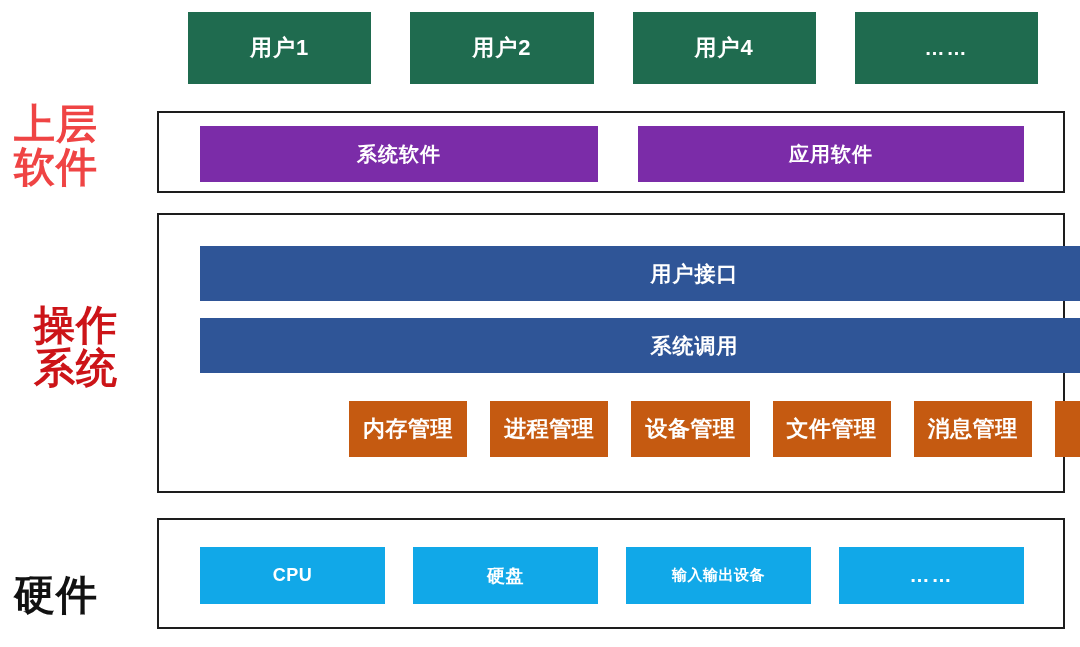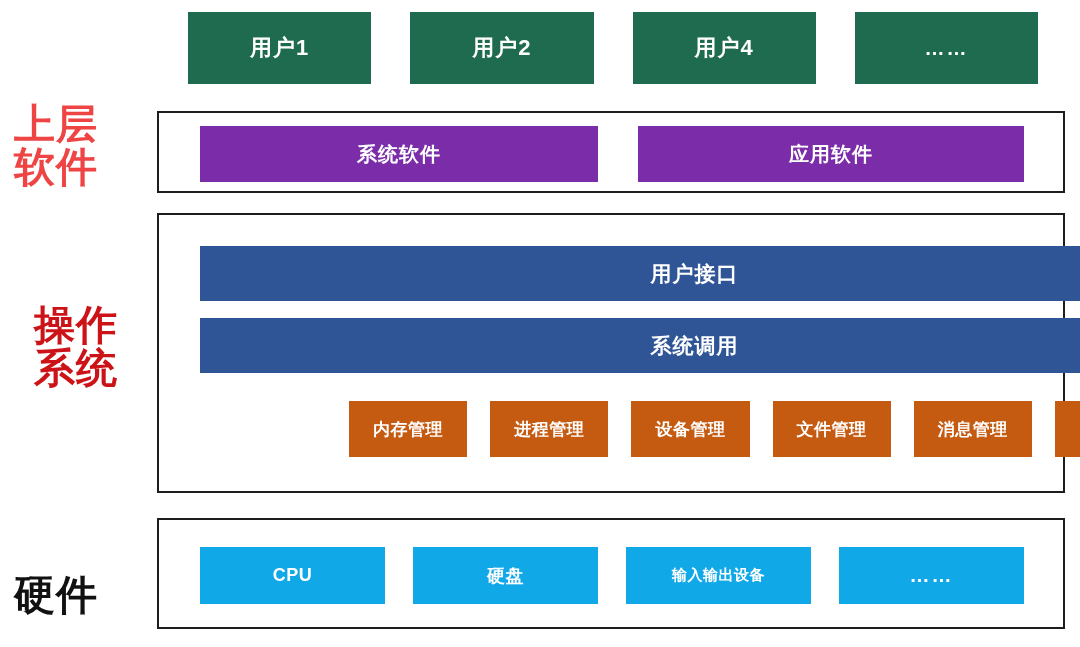--- a/index.html
+++ b/index.html
@@ -146,21 +146,21 @@
     top: 186px;
     width: 824px;
     height: 56px;
     display: flex;
     gap: 23px;
   }
   .os-module-box {
     flex: 1 1 0;
     background: #c55a11;
     color: #ffffff;
-    font-size: 17px;
+    font-size: 22px;
     font-weight: 700;
     display: flex;
     align-items: center;
     justify-content: center;
     letter-spacing: 0.5px;
   }
 
   
   #hardware-box {
     left: 157px;

